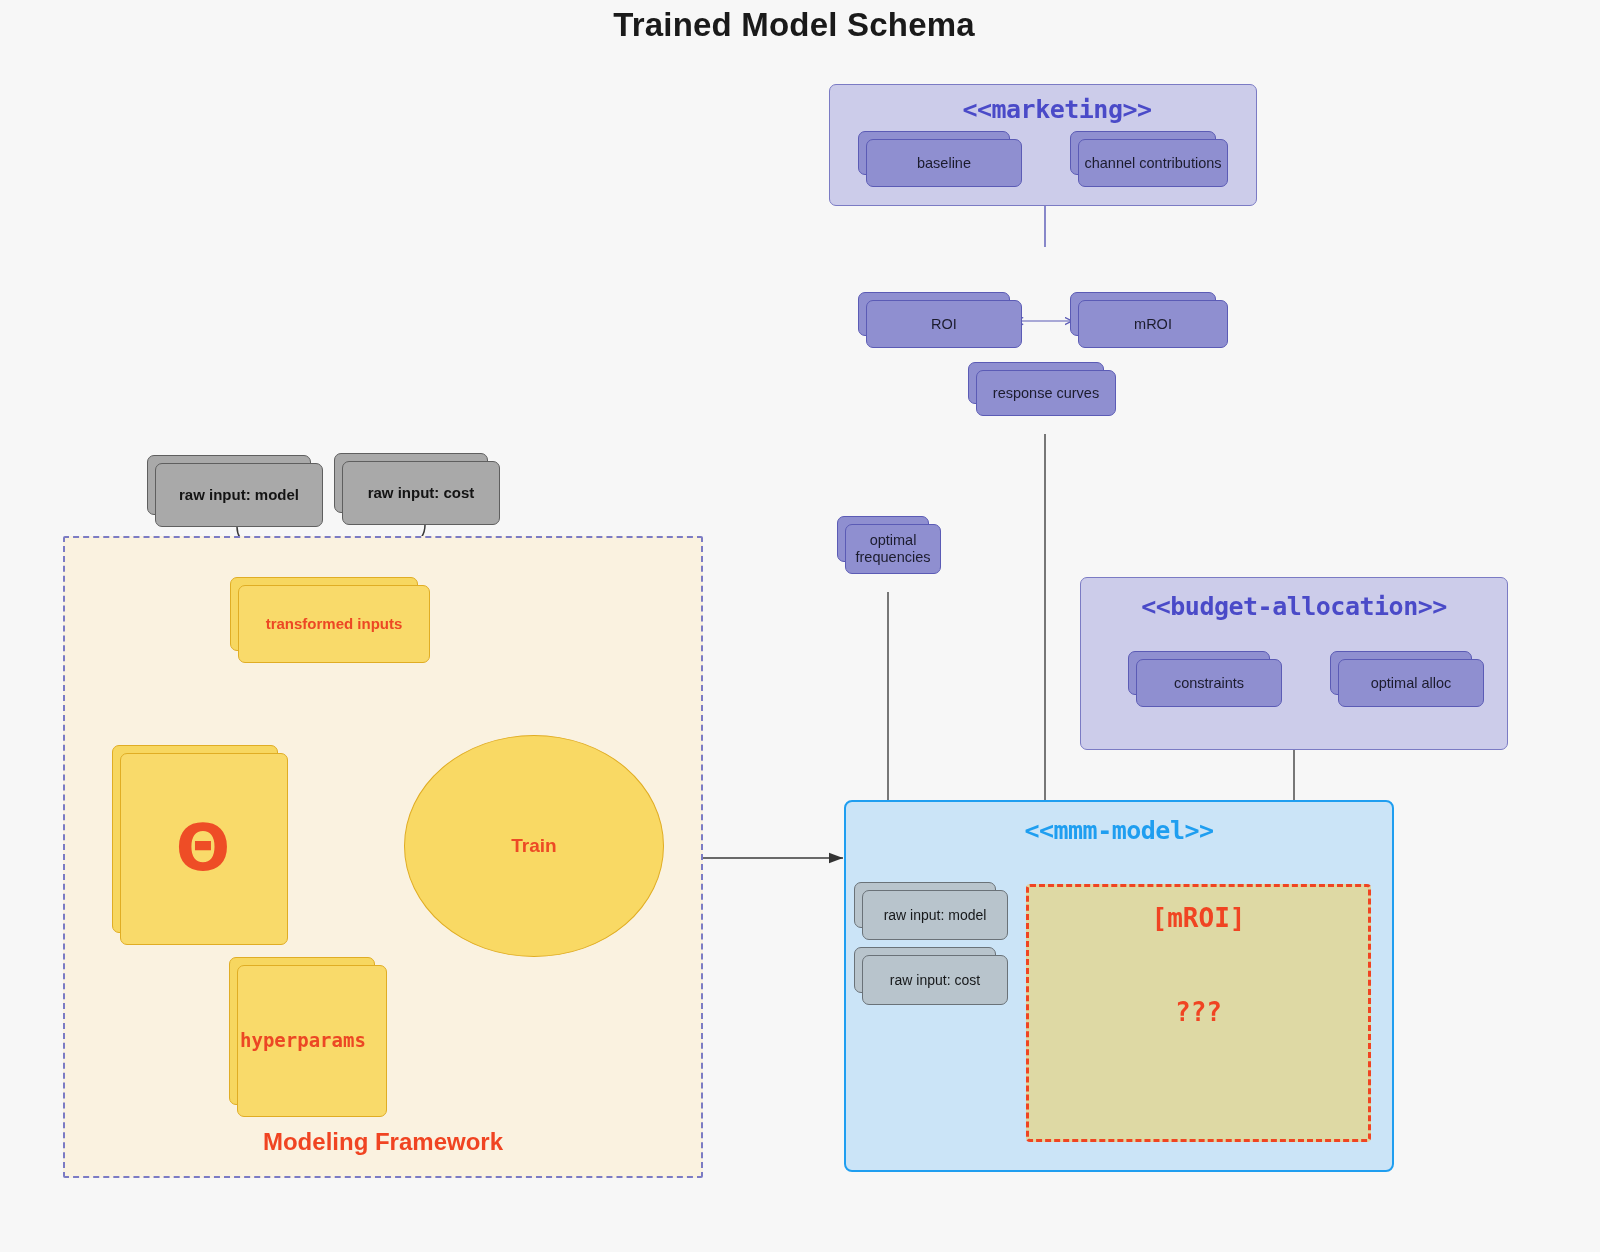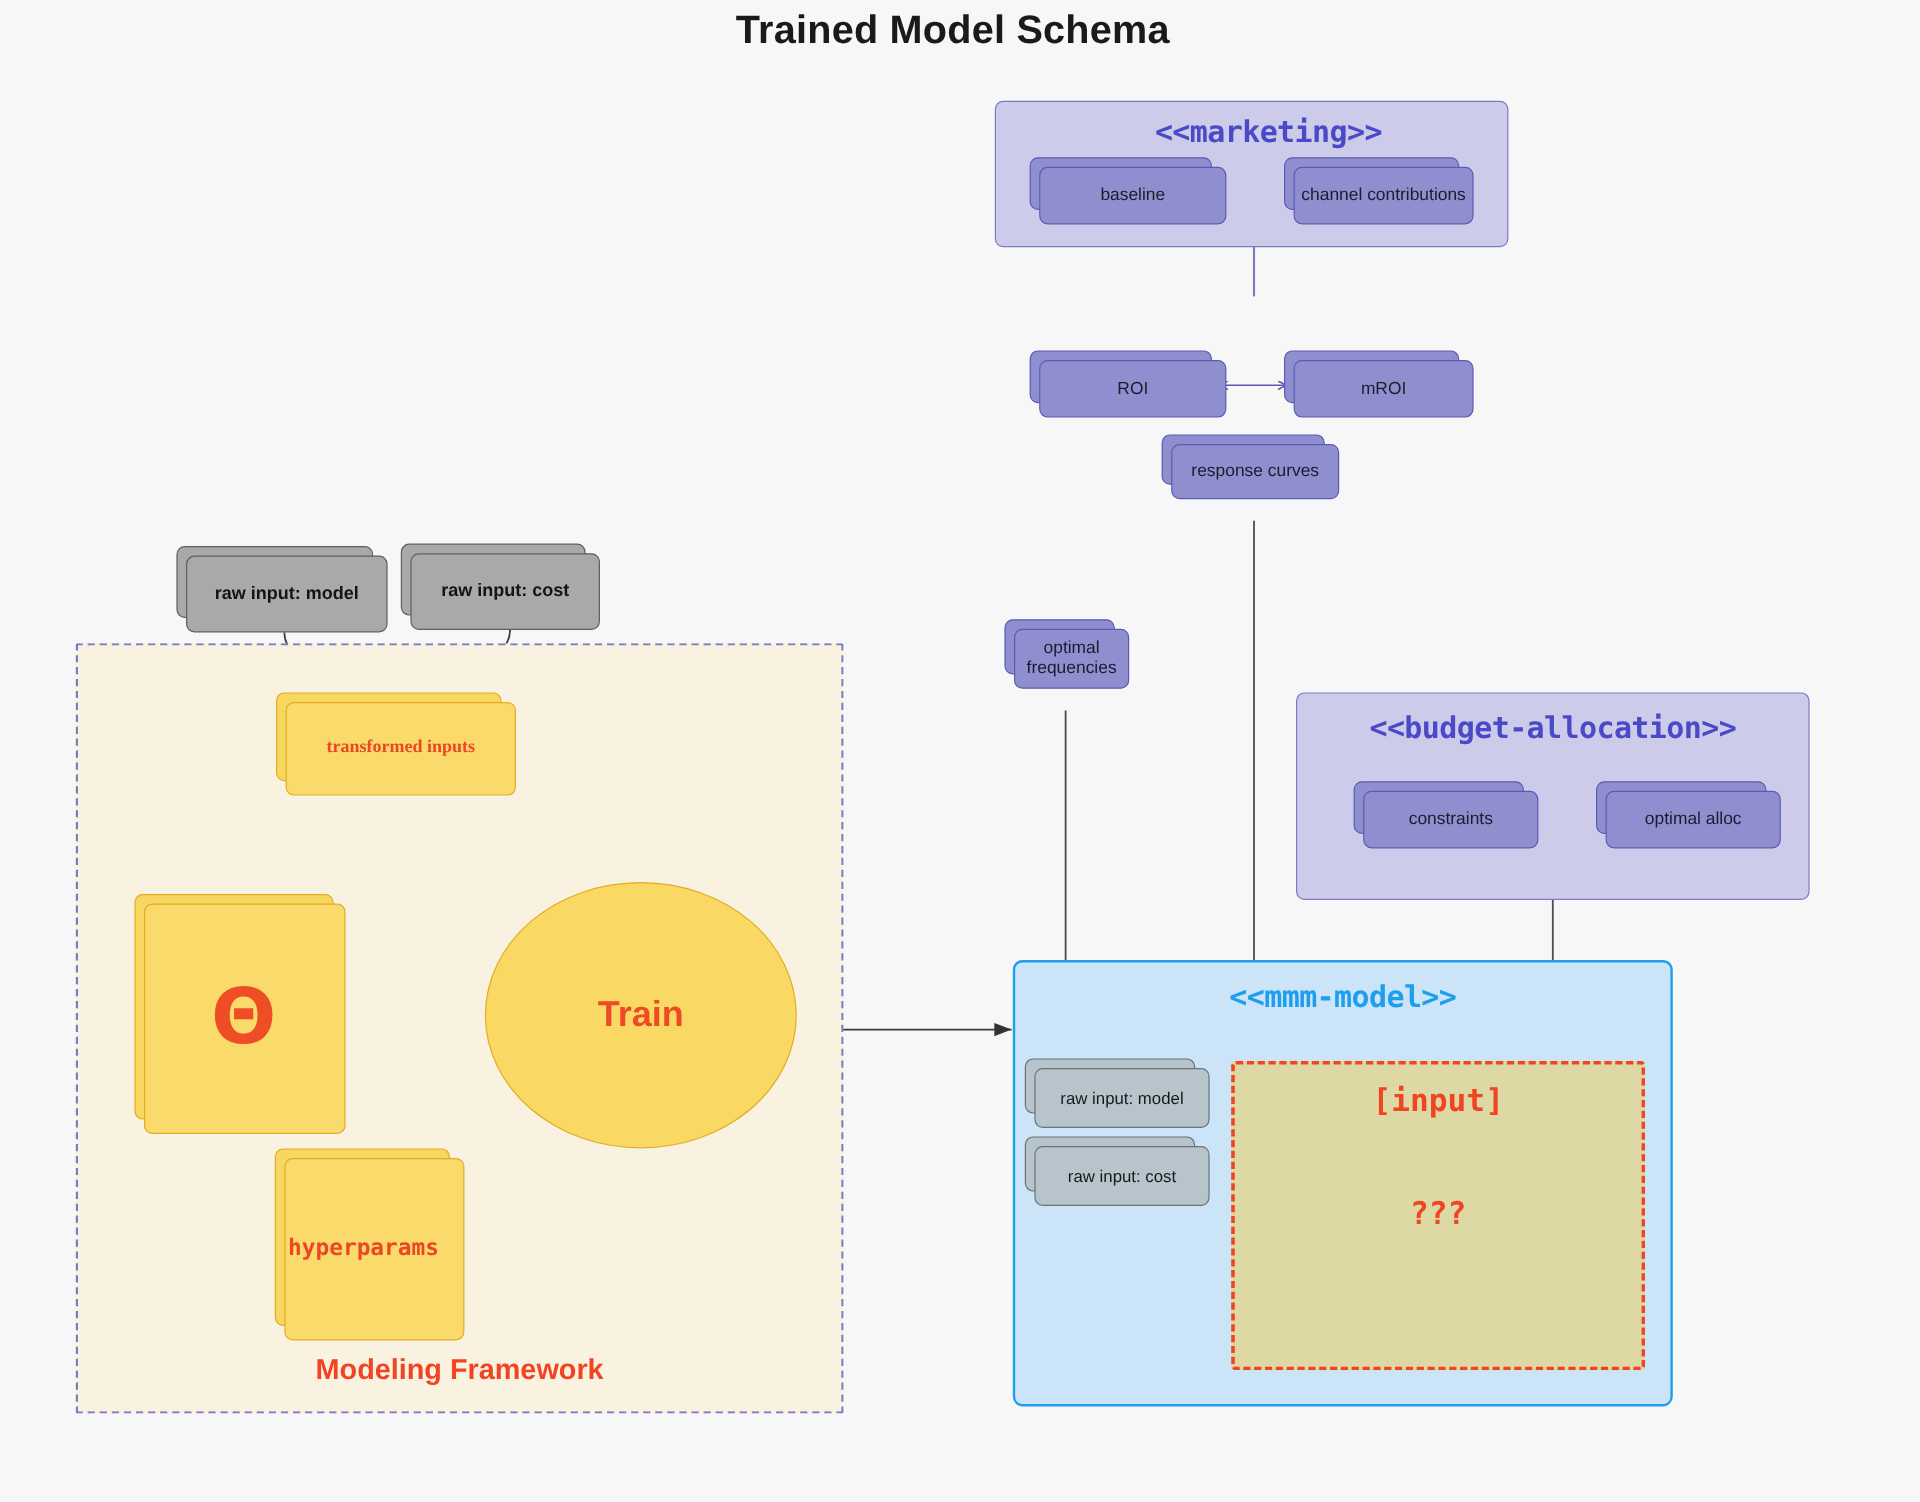--- a/index.html
+++ b/index.html
@@ -145,21 +145,21 @@
   }
   #train-ellipse {
     background: #f9d964;
     border: 1.8px solid #e0ad24;
     border-radius: 50%;
     display: flex;
     align-items: center;
     justify-content: center;
     color: #ed4a25;
     font-weight: bold;
-    font-size: 30px;
+    font-size: 19px;
   }
 
   
   #mmm-pkg {
     background: #cbe4f7;
     border: 2.2px solid #1f9ef0;
     border-radius: 8px;
   }
   #mmm-title {
     position: absolute;
@@ -291,38 +291,38 @@
   </div>
   <div class="abs node gnode-sm" style="left:862px; top:890px; width:140px; height:44px;">
     <div class="shadowcard"></div>
     <div class="card">raw input: model</div>
   </div>
   <div class="abs node gnode-sm" style="left:862px; top:955px; width:140px; height:44px;">
     <div class="shadowcard"></div>
     <div class="card">raw input: cost</div>
   </div>
   <div class="abs" id="model-inner" style="left:1026px; top:884px; width:345px; height:258px;">
-    <div id="model-inner-title" style="top:16px;">[input]</div>
+    <div id="model-inner-title" style="top:16px;">[mROI]</div>
     <div id="model-inner-q" style="top:110px;">???</div>
   </div>
 
   <div class="abs node gnode" style="left:155px; top:463px; width:162px; height:58px;">
     <div class="shadowcard"></div>
     <div class="card">raw input: model</div>
   </div>
   <div class="abs node gnode" style="left:342px; top:461px; width:152px; height:58px;">
     <div class="shadowcard"></div>
     <div class="card">raw input: cost</div>
   </div>
 
   <div class="abs" id="mf-box" style="left:63px; top:536px; width:640px; height:642px;">
     <div class="abs" id="mf-label" style="left:0; right:0; bottom:20px;">Modeling Framework</div>
   </div>
 
-  <div class="abs node ynode" style="left:238px; top:585px; width:186px; height:72px;font-family:Liberation Serif, serif;">
+  <div class="abs node ynode" style="left:238px; top:585px; width:186px; height:72px;">
     <div class="shadowcard"></div>
     <div class="card">transformed inputs</div>
   </div>
 
   <div class="abs node ynode theta" style="left:120px; top:753px; width:164px; height:186px;">
     <div class="shadowcard"></div>
     <div class="card">Θ</div>
   </div>
 
   <div class="abs node ynode mono" style="left:237px; top:965px; width:144px; height:146px;">

